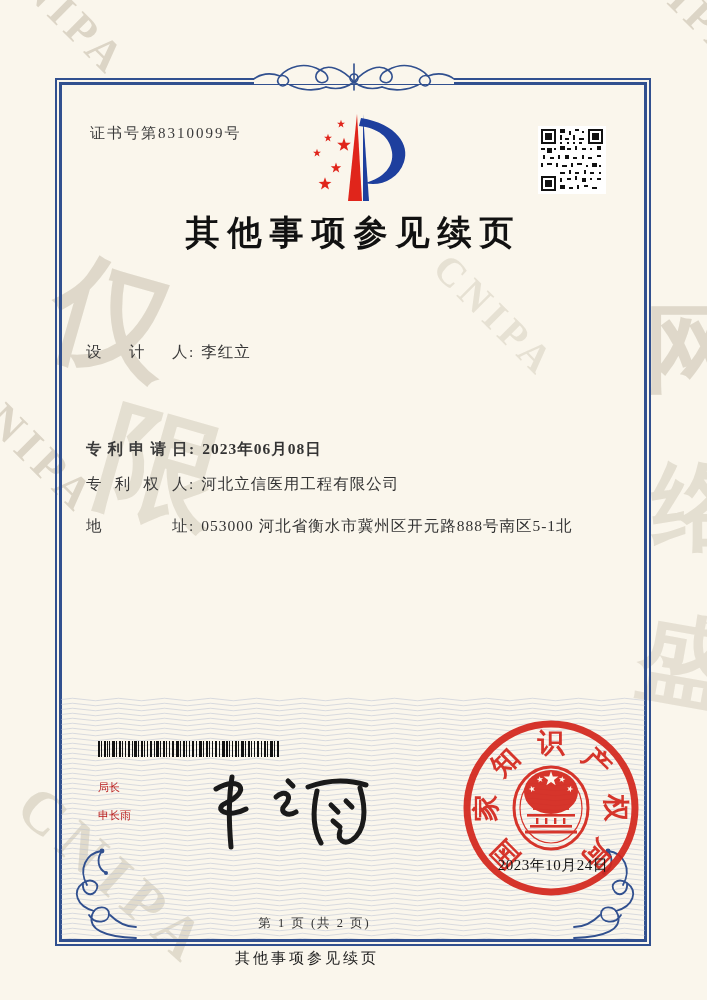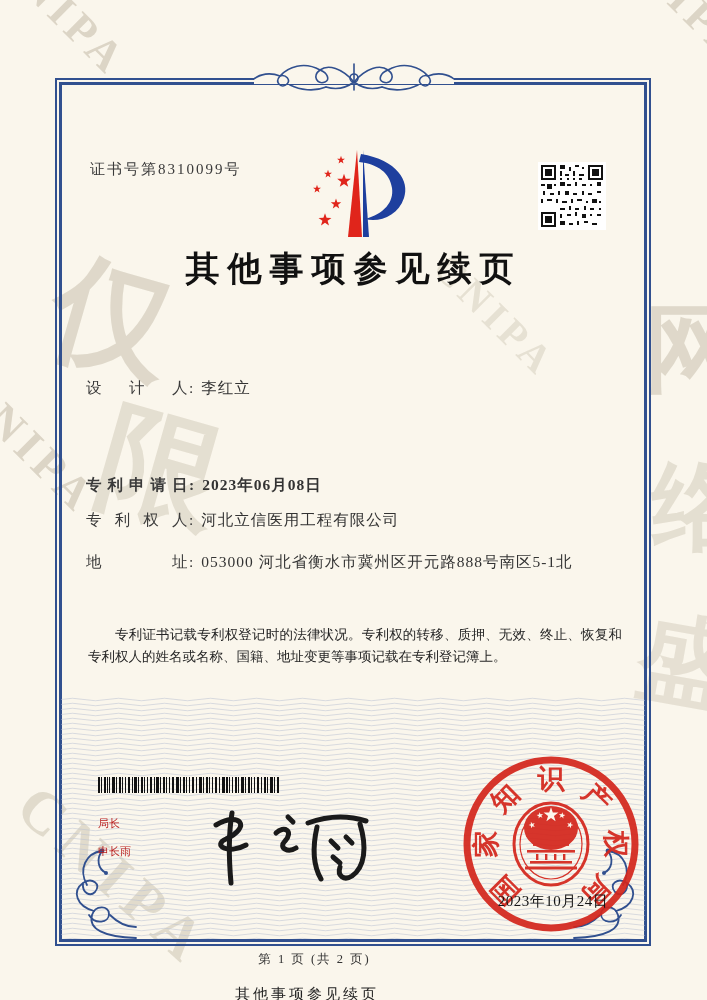--- a/index.html
+++ b/index.html
@@ -22,21 +22,21 @@
   .wm10{left:638px;top:598px;font-size:96px;transform:rotate(10deg);color:rgba(178,168,146,0.28);}
   
   .frame{position:absolute;left:55px;top:78px;width:592px;height:864px;border:2px solid #31508f;z-index:2;}
   .frame-inner{position:absolute;inset:2px;border:3px solid #31508f;}
   .wave-band{position:absolute;left:61px;top:697px;z-index:2;opacity:.65;}
   .ornament-top{position:absolute;left:248px;top:56px;z-index:3;}
   .corner{position:absolute;z-index:3;}
   .corner-bl{left:60px;top:843px;}
   .corner-br{left:572px;top:843px;transform:scaleX(-1);}
   
-  .content{position:absolute;inset:0;z-index:4;margin-top:36px;}
+  .content{position:absolute;inset:0;z-index:4;}
   .cert-no{position:absolute;left:90px;top:124px;font-size:15px;letter-spacing:2px;color:#3a3a3a;}
   .logo{position:absolute;left:294px;top:111px;}
   .qr{position:absolute;left:538px;top:126px;width:62px;height:62px;background:#fff;padding:3px;}
   .title{position:absolute;left:0;top:210px;width:707px;text-align:center;font-size:34px;
          font-weight:bold;letter-spacing:8px;color:#111;}
   .frow{position:absolute;left:86px;font-size:15.5px;color:#3a3a3a;white-space:nowrap;}
   .flabel{display:inline-block;width:102px;text-align:justify;text-align-last:justify;letter-spacing:.5px;}
   .fcolon{margin:0 8px 0 1px;}
   .fvalue{letter-spacing:1px;color:#333;}
   .r1{top:296px;} .r2{top:342px;} .r3{top:387px;} .r4{top:439px;font-weight:bold;} .r5{top:474px;} .r6{top:516px;} .r7{top:557px;}
@@ -171,21 +171,20 @@
       <span class="flabel">专利申请日</span><span class="fcolon">:</span><span class="fvalue">2023年06月08日</span>
     </div>
     <div class="frow r5">
       <span class="flabel">专利权人</span><span class="fcolon">:</span><span class="fvalue">河北立信医用工程有限公司</span>
     </div>
     <div class="frow r6">
       <span class="flabel">地址</span><span class="fcolon">:</span><span class="fvalue">053000 河北省衡水市冀州区开元路888号南区5-1北</span>
     </div>
 
     <div class="paras">
-      <p>专利证书记载专利权登记时的法律状况。专利权的转移、质押、无效、终止、恢复和专利权人的姓名或名称、国籍、地址变更等事项记载在专利登记簿上。</p>
     </div>
 
     <svg class="barcode" width="182" height="16" viewBox="0 0 182 16">
       <g fill="#111">
         <rect x="0" width="2" height="16"></rect>
           <rect x="3" width="1" height="16"></rect>
           <rect x="6" width="2" height="16"></rect>
           <rect x="9" width="1" height="16"></rect>
           <rect x="11" width="1" height="16"></rect>
           <rect x="14" width="3" height="16"></rect>

